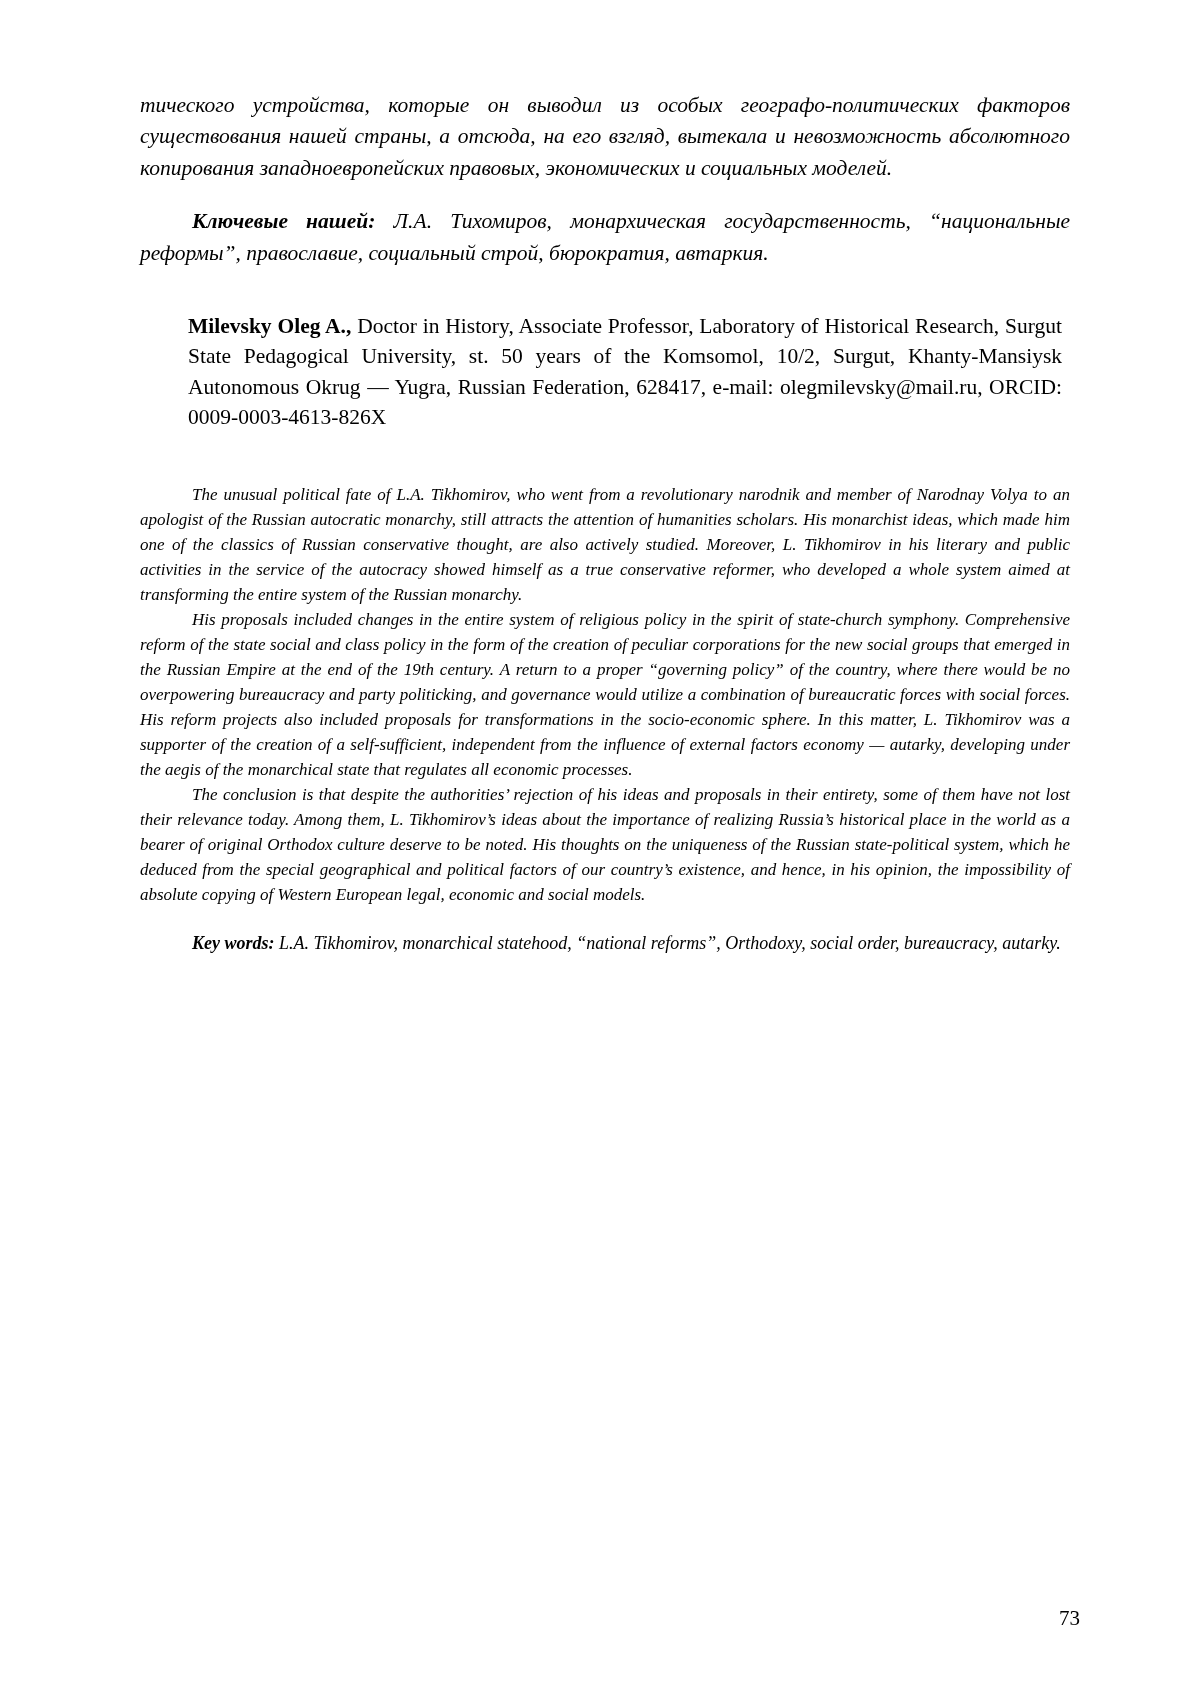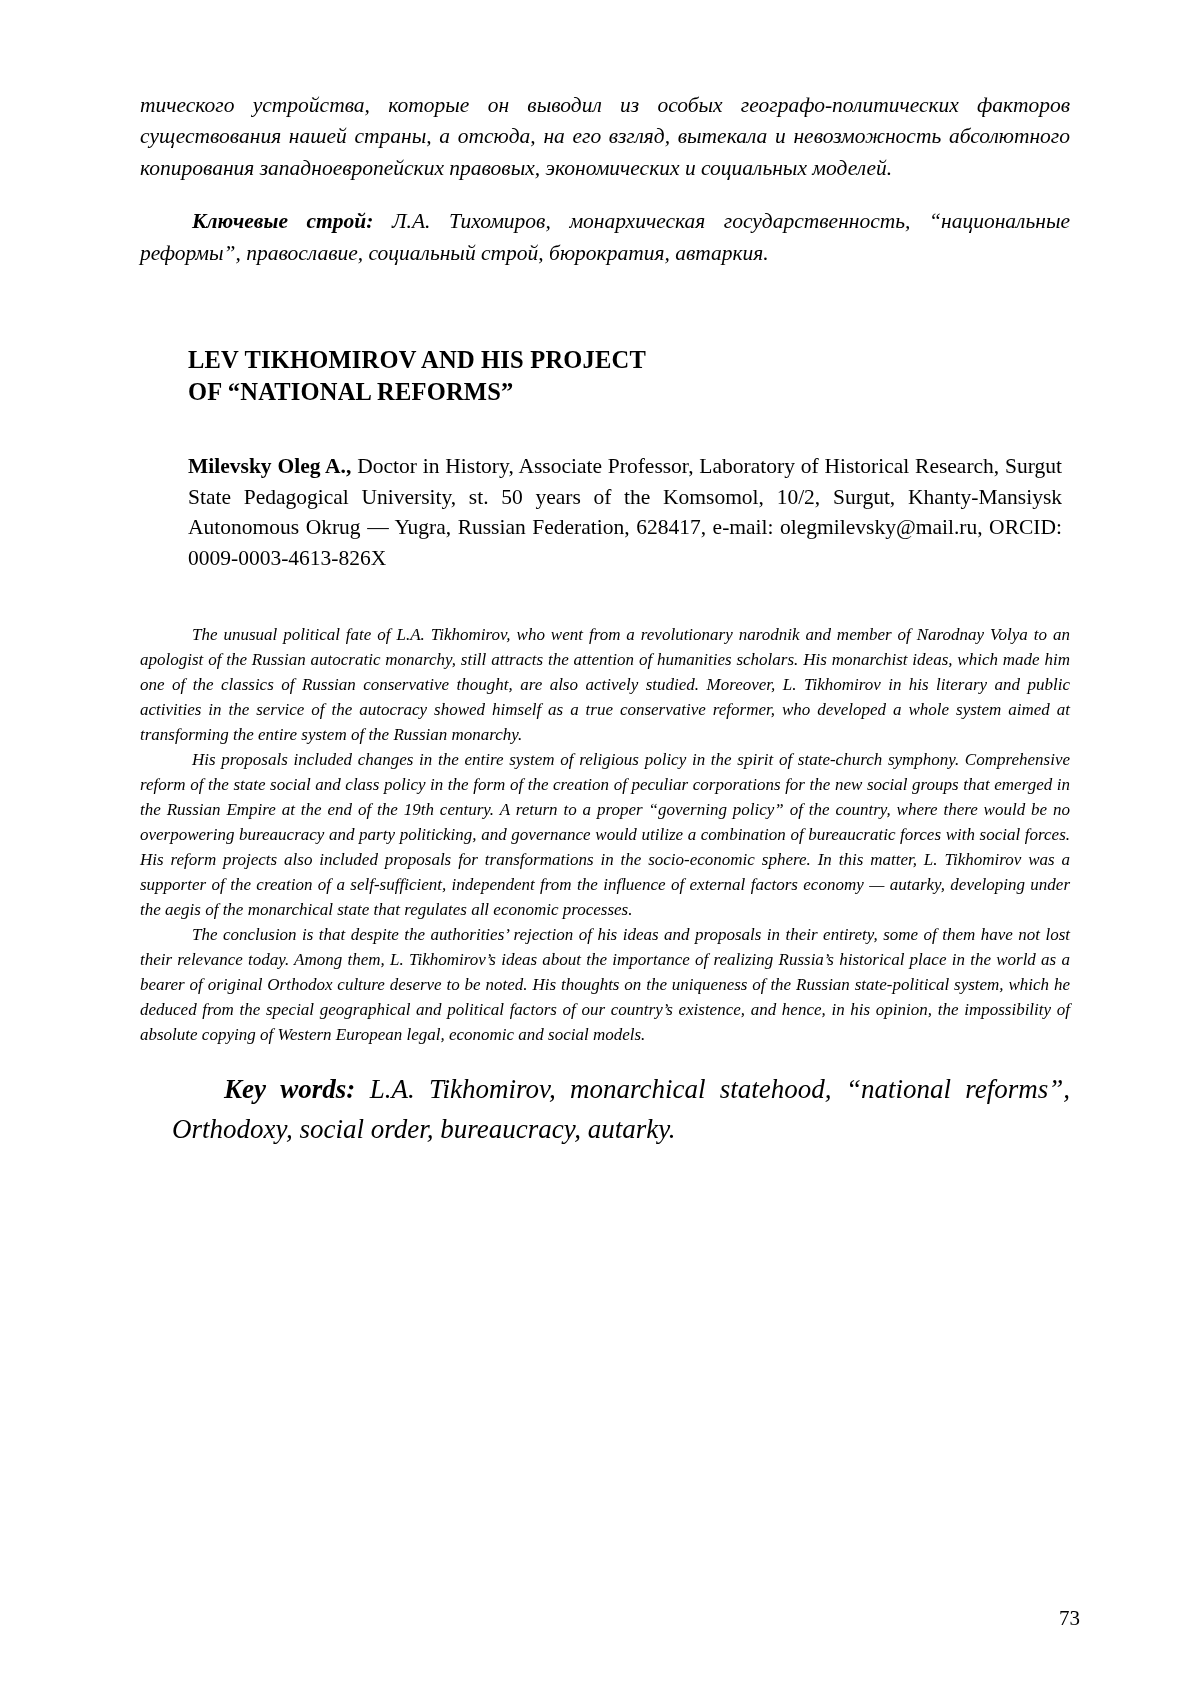--- a/index.html
+++ b/index.html
@@ -69,47 +69,42 @@
   .abstract p {
     font-size: 17px;
     line-height: 1.47;
     text-align: justify;
     font-style: italic;
     margin: 0;
     text-indent: 52px;
   }
   .keywords-en {
     margin-top: 22px;
-    font-size: 27px;
+    font-size: 18px;
     line-height: 1.47;
     text-align: justify;
     font-style: italic;
     text-indent: 52px;
-    margin-left: 32px;
   }
   .page-number {
     position: absolute;
     right: 120px;
     bottom: 72px;
     font-size: 21px;
   }
 </style>
 </head>
 <body>
 
 <div class="page">
 
   <p class="para italic cont-block">тического устройства, которые он выводил из особых географо-политических факторов существования нашей страны, а отсюда, на его взгляд, вытекала и невозможность абсолютного копирования западноевропейских правовых, экономических и социальных моделей.</p>
 
-  <p class="kw-block"><span class="kw-label">Ключевые строй:</span><span> Л.А. Тихомиров, монархическая государственность, “национальные реформы”, православие, социальный строй, бюрократия, автаркия.</span></p>
+  <p class="kw-block"><span class="kw-label">Ключевые нашей:</span><span> Л.А. Тихомиров, монархическая государственность, “национальные реформы”, православие, социальный строй, бюрократия, автаркия.</span></p>
 
-  <div class="title-block">
-    <div>LEV TIKHOMIROV AND HIS PROJECT</div>
-    <div>OF “NATIONAL REFORMS”</div>
-  </div>
 
   <p class="author-block"><span class="author-name">Milevsky Oleg A.,</span><span> Doctor in History, Associate Professor, Laboratory of Historical Research, Surgut State Pedagogical University, st. 50 years of the Komsomol, 10/2, Surgut, Khanty-Mansiysk Autonomous Okrug — Yugra, Russian Federation, 628417, e-mail: olegmilevsky@mail.ru, ORCID: 0009-0003-4613-826X</span></p>
 
   <div class="abstract">
     <p>The unusual political fate of L.A. Tikhomirov, who went from a revolutionary narodnik and member of Narodnay Volya to an apologist of the Russian autocratic monarchy, still attracts the attention of humanities scholars. His monarchist ideas, which made him one of the classics of Russian conservative thought, are also actively studied. Moreover, L. Tikhomirov in his literary and public activities in the service of the autocracy showed himself as a true conservative reformer, who developed a whole system aimed at transforming the entire system of the Russian monarchy.</p>
     <p>His proposals included changes in the entire system of religious policy in the spirit of state-church symphony. Comprehensive reform of the state social and class policy in the form of the creation of peculiar corporations for the new social groups that emerged in the Russian Empire at the end of the 19th century. A return to a proper “governing policy” of the country, where there would be no overpowering bureaucracy and party politicking, and governance would utilize a combination of bureaucratic forces with social forces. His reform projects also included proposals for transformations in the socio-economic sphere. In this matter, L. Tikhomirov was a supporter of the creation of a self-sufficient, independent from the influence of external factors economy — autarky, developing under the aegis of the monarchical state that regulates all economic processes.</p>
     <p>The conclusion is that despite the authorities’ rejection of his ideas and proposals in their entirety, some of them have not lost their relevance today. Among them, L. Tikhomirov’s ideas about the importance of realizing Russia’s historical place in the world as a bearer of original Orthodox culture deserve to be noted. His thoughts on the uniqueness of the Russian state-political system, which he deduced from the special geographical and political factors of our country’s existence, and hence, in his opinion, the impossibility of absolute copying of Western European legal, economic and social models.</p>
   </div>
 
   <p class="keywords-en"><span class="kw-label">Key words:</span><span> L.A. Tikhomirov, monarchical statehood, “national reforms”, Orthodoxy, social order, bureaucracy, autarky.</span></p>

